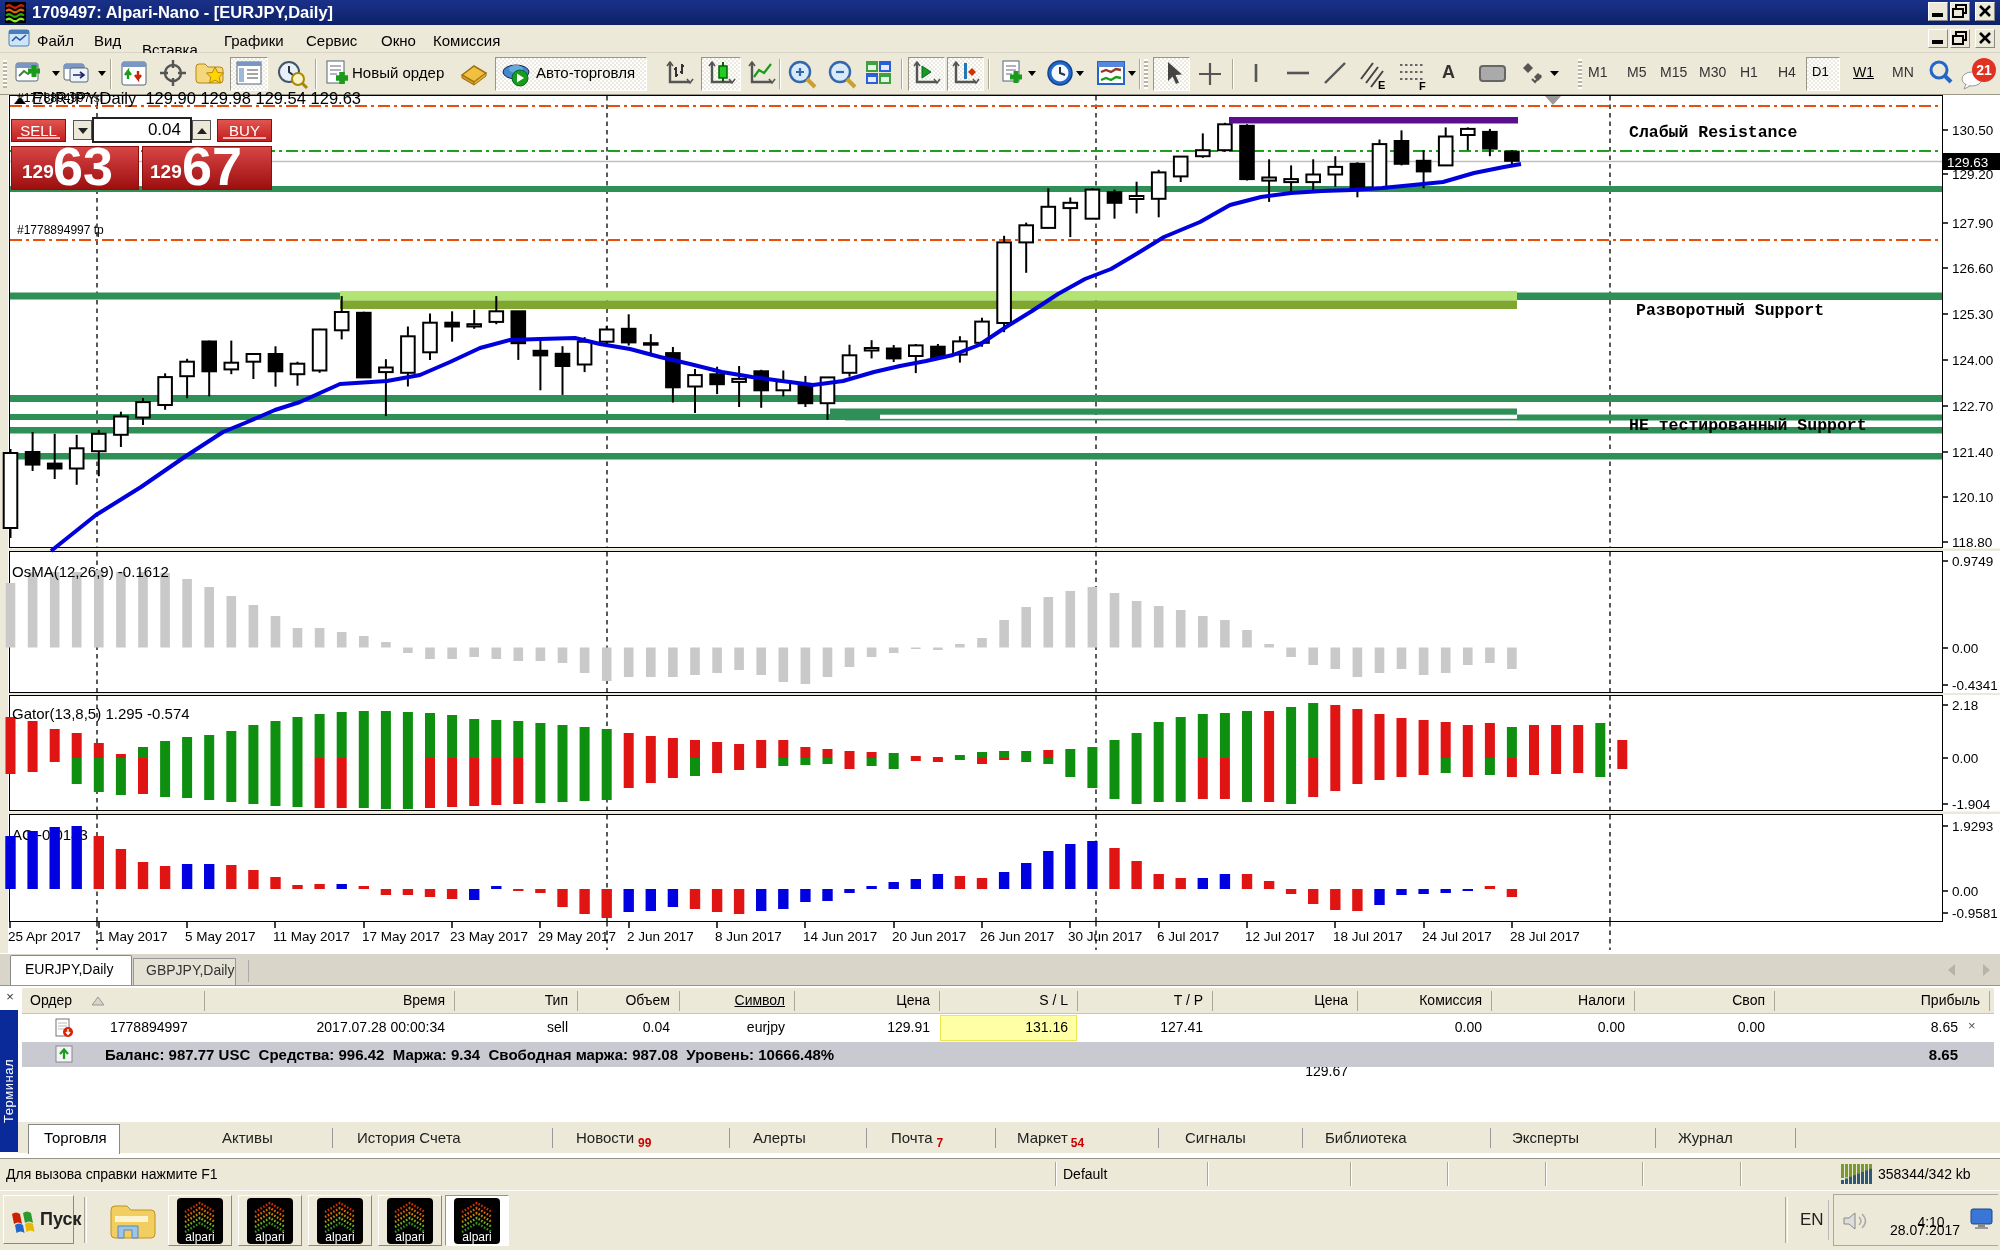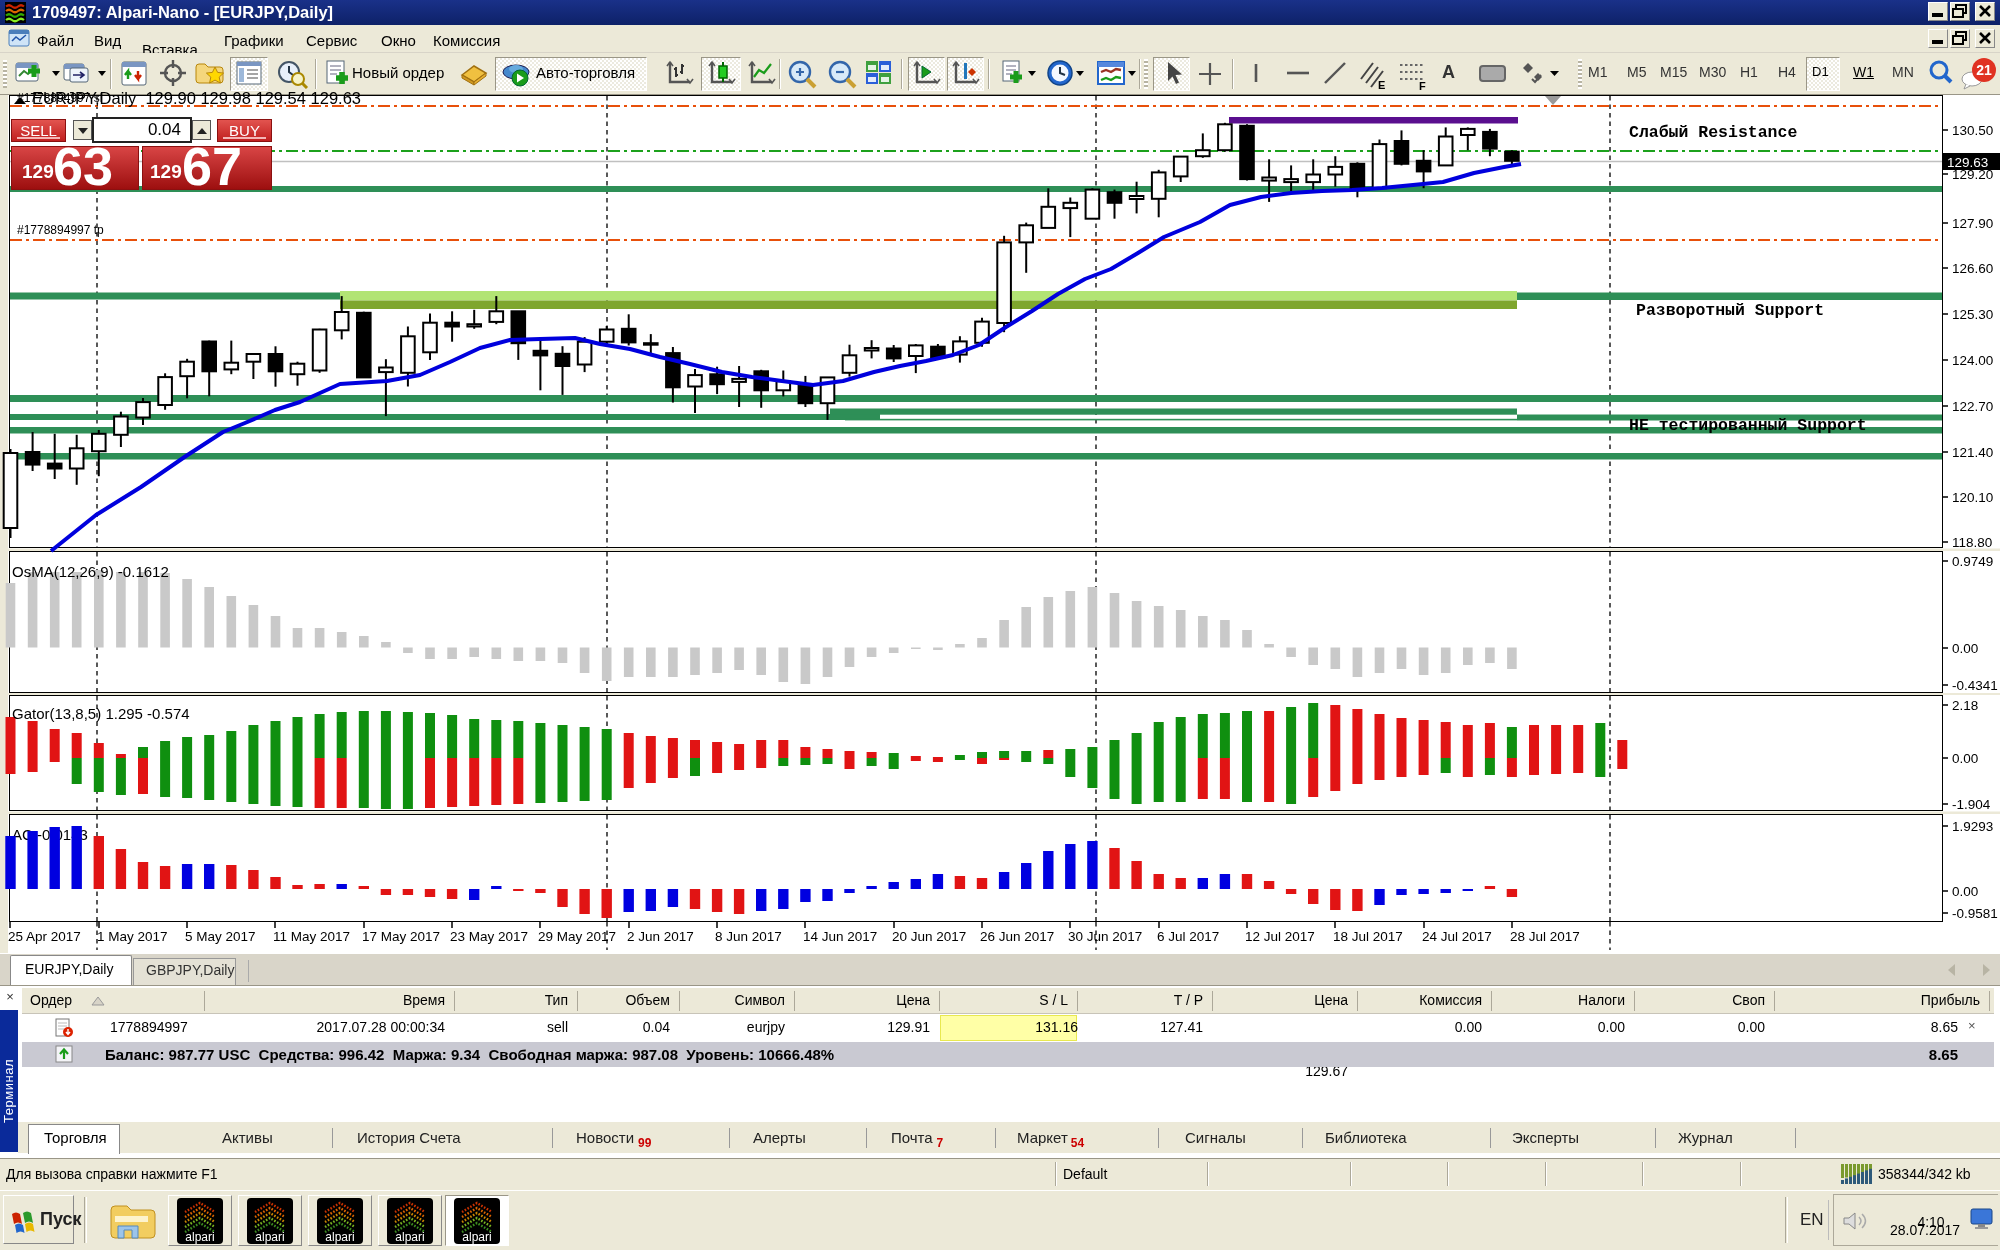--- a/index.html
+++ b/index.html
@@ -844,21 +844,21 @@
 <div class="abs" style="left:1px;top:1053px;width:17px;height:75px;font-size:13px;color:#fff;writing-mode:sideways-lr;text-align:center;letter-spacing:.5px;">Терминал</div>
 <div class="abs" style="left:22px;top:988px;width:1972px;height:26px;background:#ece9d8;border-bottom:1px solid #c8c4b8;"></div>
 <div class="abs" style="left:30px;top:992px;font-size:14px;">Ордер</div>
 <div class="abs" style="left:204px;top:991px;width:1px;height:20px;background:#aca899;"></div>
 <div class="abs" style="left:205px;top:992px;width:240px;font-size:14px;text-align:right;">Время</div>
 <div class="abs" style="left:454px;top:991px;width:1px;height:20px;background:#aca899;"></div>
 <div class="abs" style="left:455px;top:992px;width:113px;font-size:14px;text-align:right;">Тип</div>
 <div class="abs" style="left:577px;top:991px;width:1px;height:20px;background:#aca899;"></div>
 <div class="abs" style="left:578px;top:992px;width:92px;font-size:14px;text-align:right;">Объем</div>
 <div class="abs" style="left:679px;top:991px;width:1px;height:20px;background:#aca899;"></div>
-<div class="abs" style="left:680px;top:992px;width:105px;font-size:14px;text-align:right;">Символ</div>
+<div class="abs" style="left:680px;top:992px;width:105px;font-size:14px;text-align:right;text-decoration:underline;">Символ</div>
 <div class="abs" style="left:794px;top:991px;width:1px;height:20px;background:#aca899;"></div>
 <div class="abs" style="left:795px;top:992px;width:135px;font-size:14px;text-align:right;">Цена</div>
 <div class="abs" style="left:939px;top:991px;width:1px;height:20px;background:#aca899;"></div>
 <div class="abs" style="left:940px;top:992px;width:128px;font-size:14px;text-align:right;">S / L</div>
 <div class="abs" style="left:1077px;top:991px;width:1px;height:20px;background:#aca899;"></div>
 <div class="abs" style="left:1078px;top:992px;width:125px;font-size:14px;text-align:right;">T / P</div>
 <div class="abs" style="left:1212px;top:991px;width:1px;height:20px;background:#aca899;"></div>
 <div class="abs" style="left:1213px;top:992px;width:135px;font-size:14px;text-align:right;">Цена</div>
 <div class="abs" style="left:1357px;top:991px;width:1px;height:20px;background:#aca899;"></div>
 <div class="abs" style="left:1358px;top:992px;width:124px;font-size:14px;text-align:right;">Комиссия</div>
@@ -872,21 +872,21 @@
 <svg class="abs" style="left:90px;top:995px" width="16" height="12">
     <path d="M8 2 L14 10 L2 10 Z" fill="#d8d4c8" stroke="#999"></path>
   </svg>
 <div class="abs" style="left:940px;top:1015px;width:137px;height:26px;background:#ffffa6;border:1px solid #e8e850;"></div>
 <div class="abs" style="left:110px;top:1019px;font-size:14px;">1778894997</div>
 <div class="abs" style="left:205px;top:1019px;width:240px;font-size:14px;text-align:right;">2017.07.28 00:00:34</div>
 <div class="abs" style="left:455px;top:1019px;width:113px;font-size:14px;text-align:right;">sell</div>
 <div class="abs" style="left:578px;top:1019px;width:92px;font-size:14px;text-align:right;">0.04</div>
 <div class="abs" style="left:680px;top:1019px;width:105px;font-size:14px;text-align:right;">eurjpy</div>
 <div class="abs" style="left:795px;top:1019px;width:135px;font-size:14px;text-align:right;">129.91</div>
-<div class="abs" style="left:940px;top:1019px;width:128px;font-size:14px;text-align:right;margin-left:10px;">131.16</div>
+<div class="abs" style="left:940px;top:1019px;width:128px;font-size:14px;text-align:right;">131.16</div>
 <div class="abs" style="left:1078px;top:1019px;width:125px;font-size:14px;text-align:right;">127.41</div>
 <div class="abs" style="left:1213px;top:1019px;width:135px;font-size:14px;text-align:right;margin-top:44px;">129.67</div>
 <div class="abs" style="left:1358px;top:1019px;width:124px;font-size:14px;text-align:right;">0.00</div>
 <div class="abs" style="left:1492px;top:1019px;width:133px;font-size:14px;text-align:right;">0.00</div>
 <div class="abs" style="left:1635px;top:1019px;width:130px;font-size:14px;text-align:right;">0.00</div>
 <div class="abs" style="left:1775px;top:1019px;width:183px;font-size:14px;text-align:right;">8.65</div>
 <div class="abs" style="left:1968px;top:1018px;font-size:13px;color:#555;">×</div>
 <svg class="abs" style="left:55px;top:1018px" width="20" height="20">
     <rect x="1" y="1" width="13" height="17" fill="#fff" stroke="#777"></rect>
     <path d="M3 5 h9 M3 8 h9 M3 11 h6" stroke="#bbb" stroke-width="1"></path>

